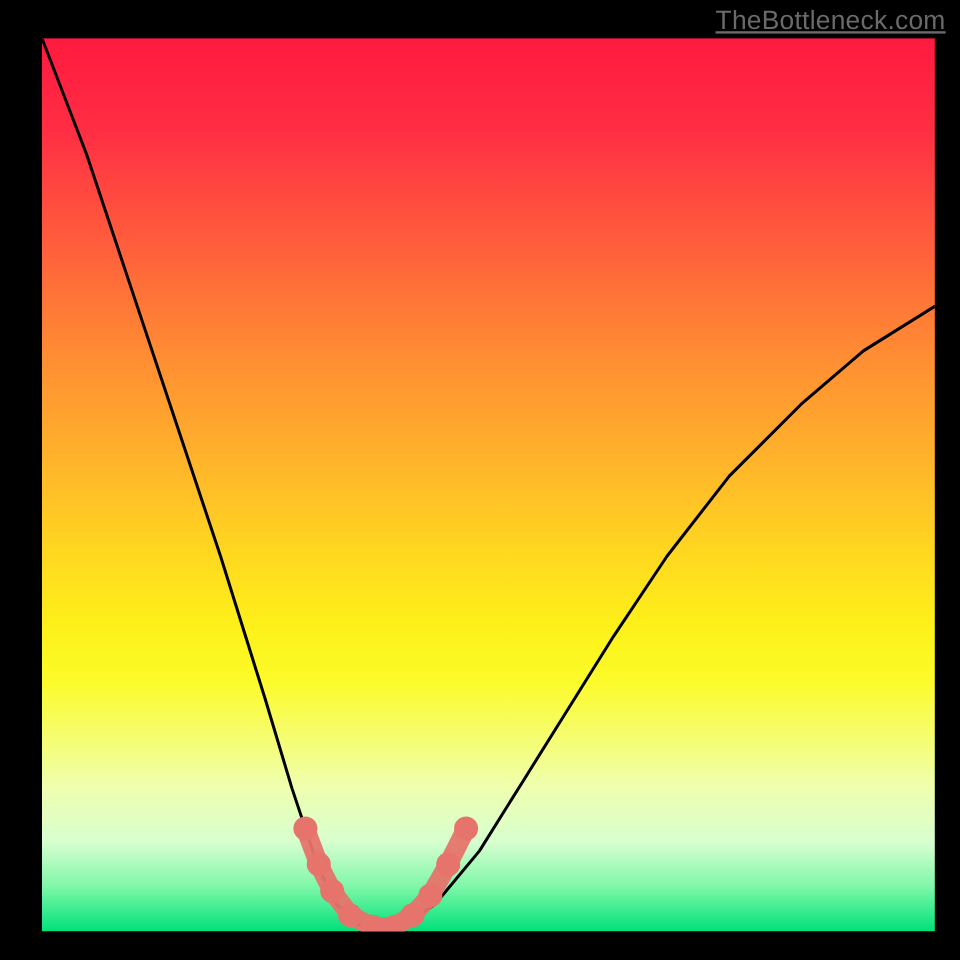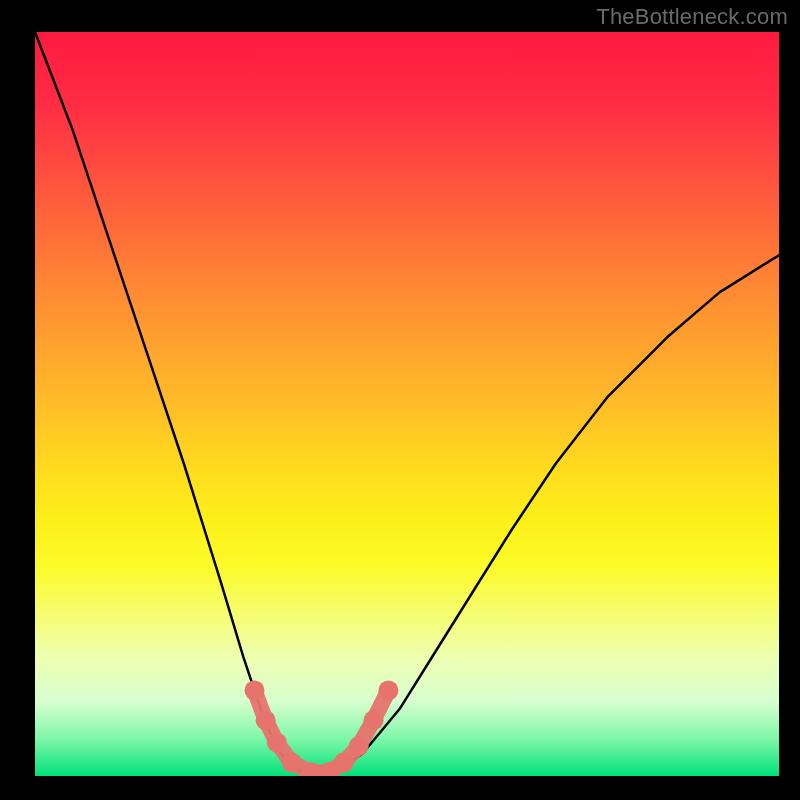--- a/index.html
+++ b/index.html
@@ -41,20 +41,21 @@
   }
   .plot svg { display:block; }
   .watermark {
     position: absolute;
     top: 4px;
     right: 12px;
     color: #6a6a6a;
     font-size: 22px;
     letter-spacing: 0.2px;
     user-select: none;
+    text-decoration: underline;
   }
 </style>
 </head>
 <body>
 
 <div class="frame">
   <div class="watermark">TheBottleneck.com</div>
   <div class="plot">
     <svg id="chart-svg" width="744" height="744" viewBox="0 0 744 744">
         <path d="M0.00 0.00 L37.20 96.72 L74.40 208.32 L111.60 319.92 L148.80 431.52 L186.00 550.56 L208.32 624.96 L230.64 691.92 L245.52 721.68 L260.40 736.56 L275.28 744.00 L290.16 744.00 L305.04 736.56 L327.36 721.68 L364.56 677.04 L401.76 617.52 L438.96 558.00 L476.16 498.48 L520.80 431.52 L572.88 364.56 L632.40 305.04 L684.48 260.40 L744.00 223.20" fill="none" stroke="#000000" stroke-width="2.5" stroke-linecap="round" stroke-linejoin="round"></path>

